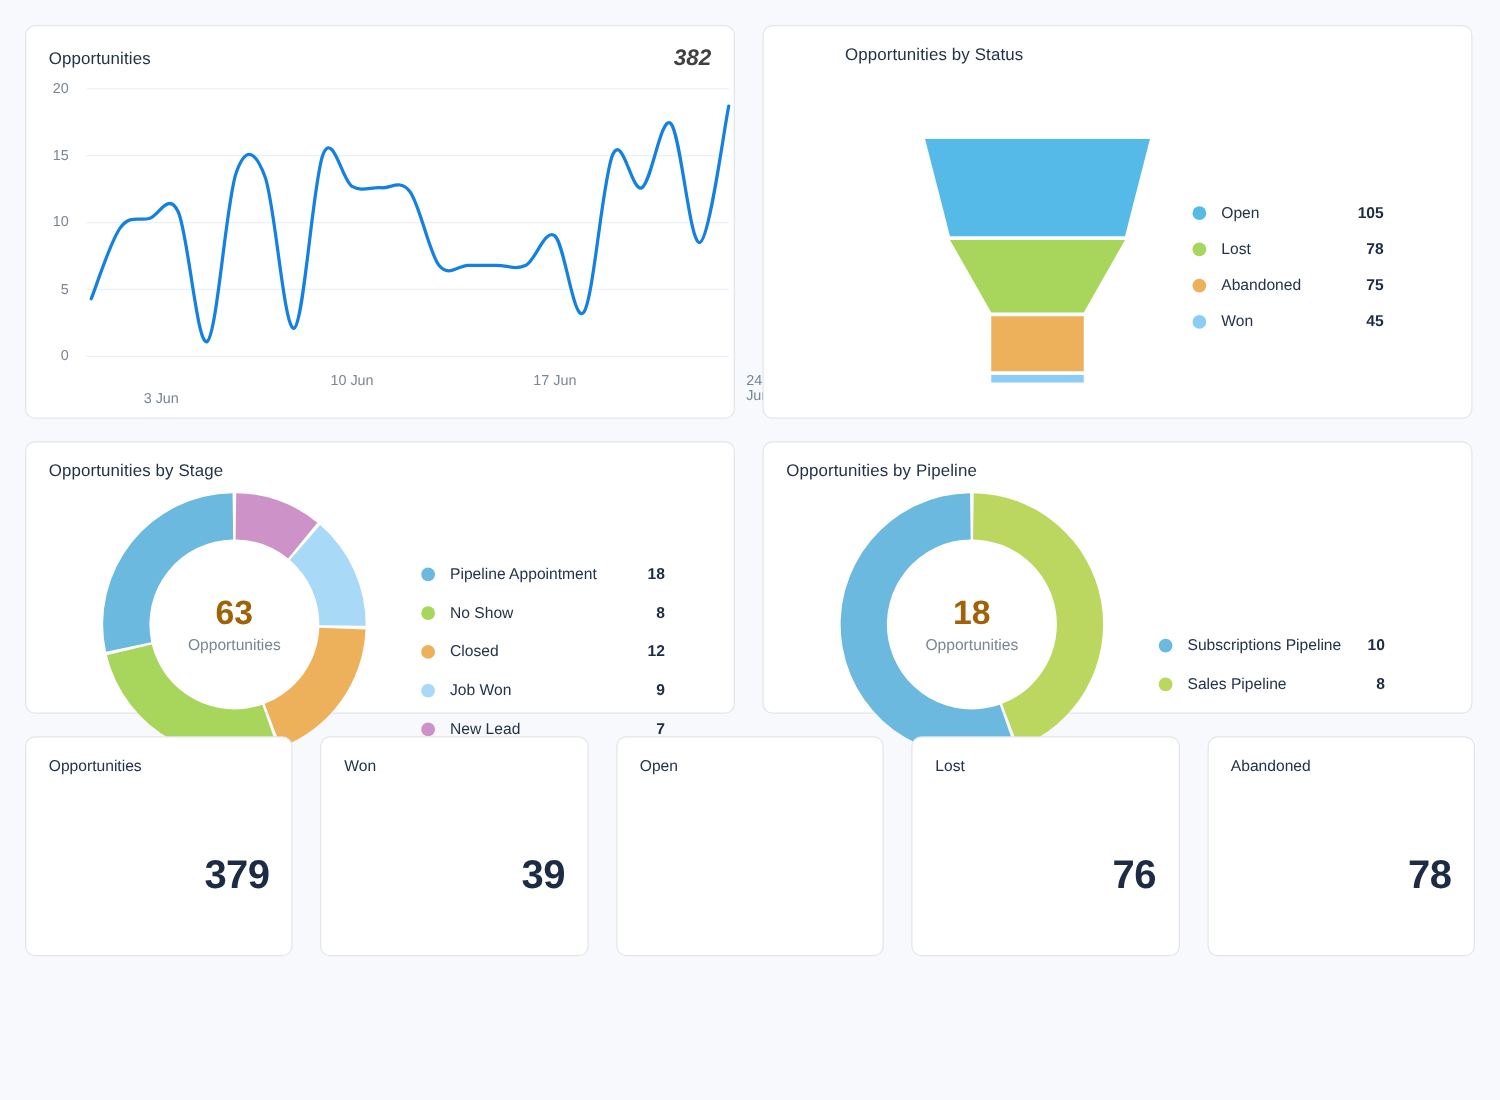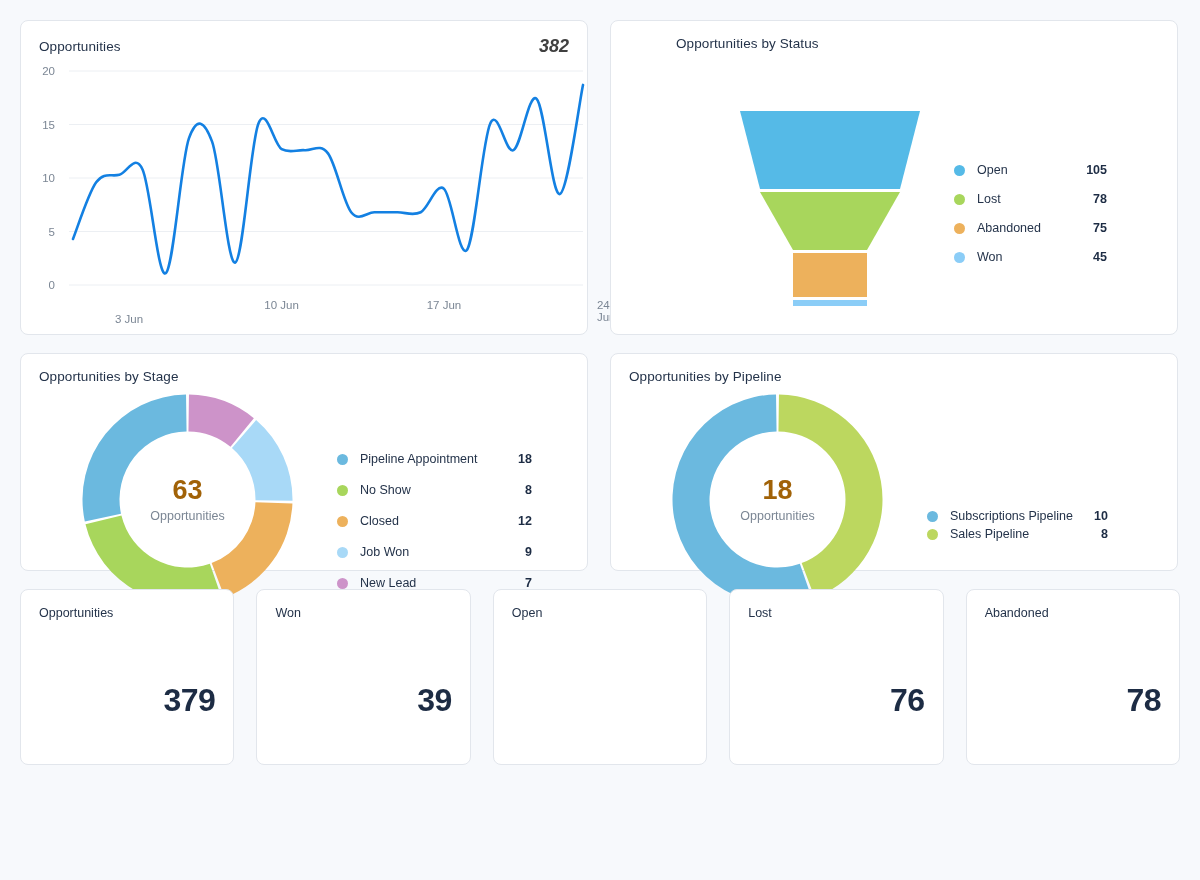--- a/index.html
+++ b/index.html
@@ -78,21 +78,21 @@
   }
   .donut-num { font-size: 27px; font-weight: 700; color: #a16207; line-height: 1.1; }
   .donut-sub { font-size: 12.5px; color: #7b8694; margin-top: 3px; }
 
   .stage-donut { left: 59px; top: 8px; }
   .stage-legend { left: 316px; top: 68px; gap: 17px; }
   .stage-legend .legend-label { width: 148px; }
   .stage-legend .legend-value { width: 24px; }
 
   .pipe-donut { left: 59px; top: 8px; }
-  .pipe-legend { left: 316px; top: 125px; gap: 4px; }
+  .pipe-legend { left: 316px; top: 125px; gap: 17px; }
   .pipe-legend .legend-label { width: 136px; }
   .pipe-legend .legend-value { width: 22px; }
 
   
   .kpi-row { display: flex; gap: 22px; }
   .kpi {
     width: 215px; height: 176px;
     background: #fff; border: 1px solid #e2e6ec; border-radius: 8px;
     position: relative;
   }

